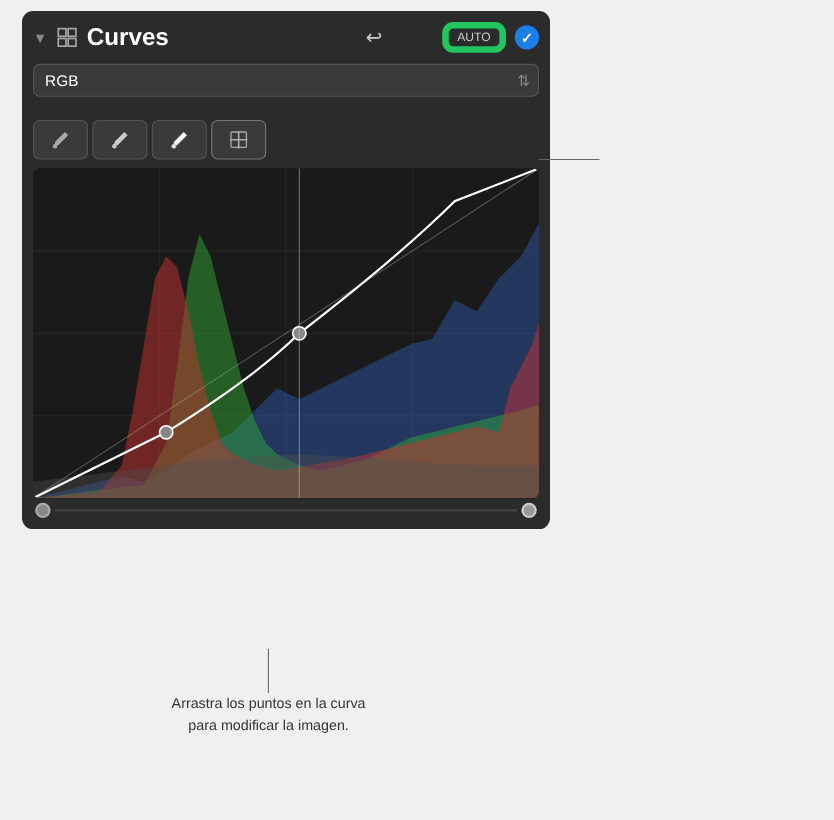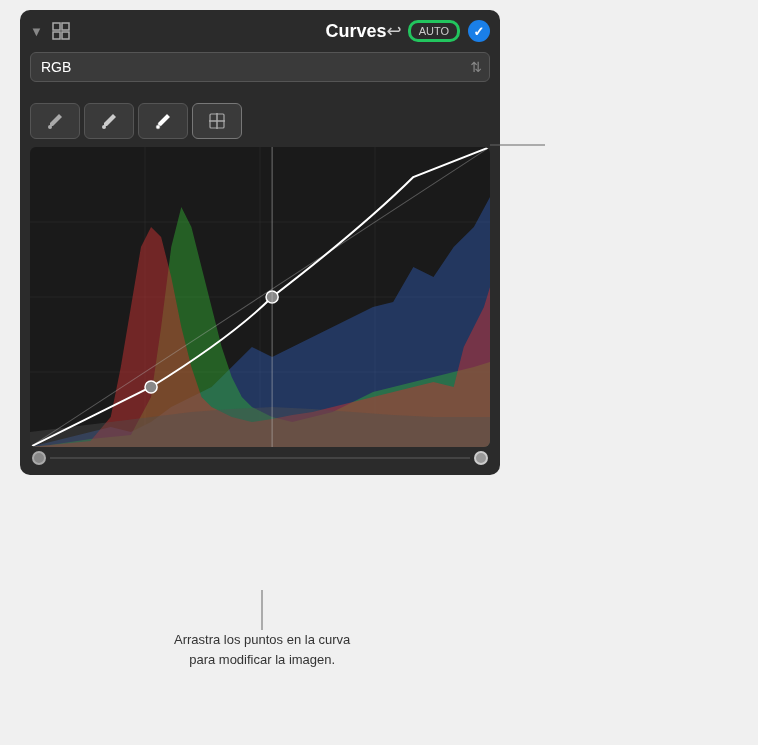--- a/index.html
+++ b/index.html
@@ -46,42 +46,42 @@
     }
 
     .grid-icon {
       width: 20px;
       height: 20px;
       margin-right: 8px;
     }
 
     .title {
       color: #ffffff;
-      font-size: 18px;
+      font-size: 22px;
       font-weight: 600;
       flex: 1;
-      text-align: right;
     }
 
     .undo-btn {
       color: #ccc;
       font-size: 18px;
       margin-right: 6px;
       cursor: pointer;
     }
 
     .auto-btn {
-      border: 3px solid #22c55e;
+      border: 6px solid #22c55e;
       border-radius: 10px;
       color: #ccc;
       font-size: 11px;
       padding: 2px 8px;
       margin-right: 8px;
       cursor: pointer;
       background: transparent;
+      margin-left: 48px;
     }
 
     .check-btn {
       width: 22px;
       height: 22px;
       background: #1a7fe8;
       border-radius: 50%;
       display: flex;
       align-items: center;
       justify-content: center;
@@ -290,21 +290,21 @@
     </div>
 
   </div>
 
   <div style="position:absolute; top:130px; left:490px; display:flex; align-items:flex-start;">
     <svg width="60" height="30">
       <line x1="0" y1="15" x2="55" y2="15" stroke="#666" stroke-width="1"></line>
     </svg>
   </div>
 
-  <div style="position:absolute; top:590px; left:174px; display:flex; flex-direction:column; align-items:center;">
+  <div style="position:absolute; top:590px; left:156px; display:flex; flex-direction:column; align-items:center;">
     <svg width="2" height="40">
       <line x1="1" y1="0" x2="1" y2="40" stroke="#666" stroke-width="1"></line>
     </svg>
     <div style="color:#333; font-size:13px; line-height:1.5; text-align:center;">
       Arrastra los puntos en la curva<br>para modificar la imagen.
     </div>
   </div>
 
 </div>
 

